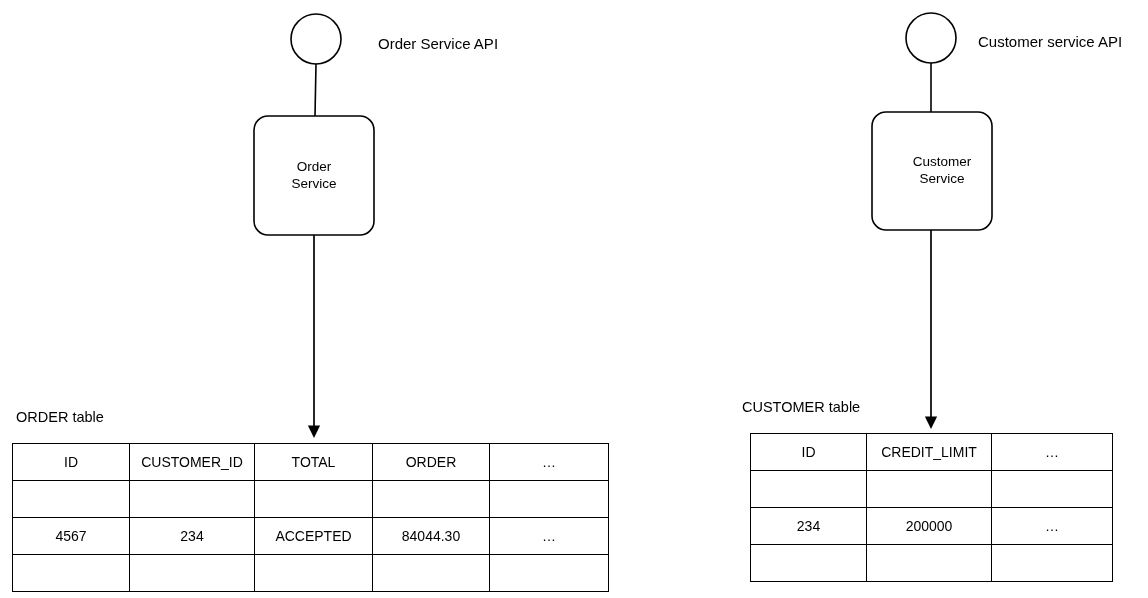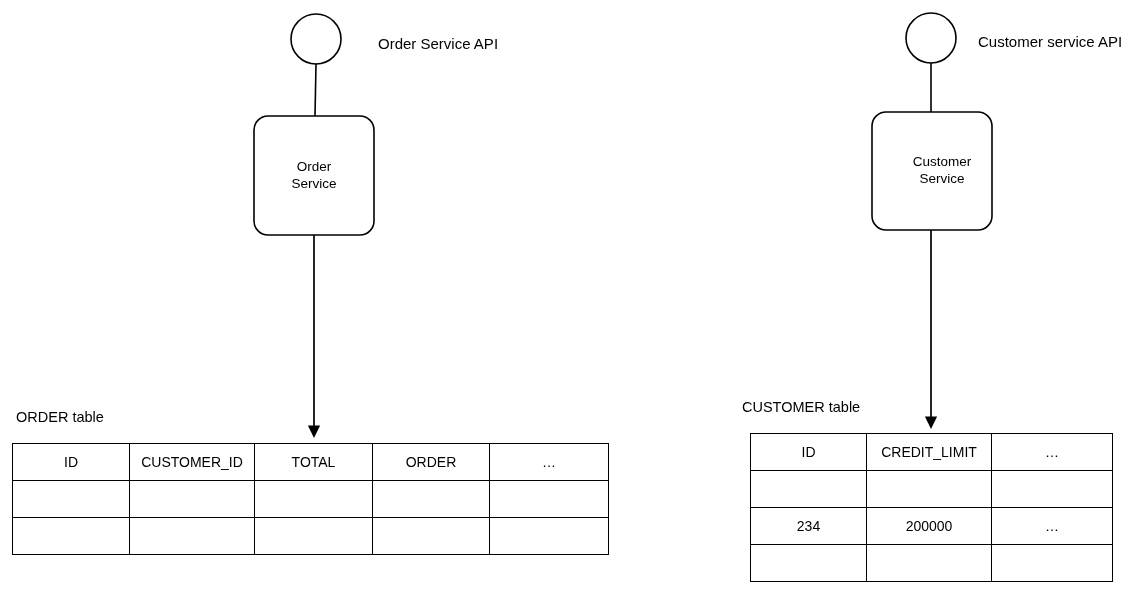--- a/index.html
+++ b/index.html
@@ -115,20 +115,27 @@
         <td>ORDER</td>
         <td>…</td>
       </tr>
       <tr class="empty-row">
         <td></td>
         <td></td>
         <td></td>
         <td></td>
         <td></td>
       </tr>
+      <tr>
+        <td>4567</td>
+        <td>234</td>
+        <td>ACCEPTED</td>
+        <td>84044.30</td>
+        <td>…</td>
+      </tr>
       <tr class="empty-row">
         <td></td>
         <td></td>
         <td></td>
         <td></td>
         <td></td>
       </tr>
     </tbody>
   </table>
 

